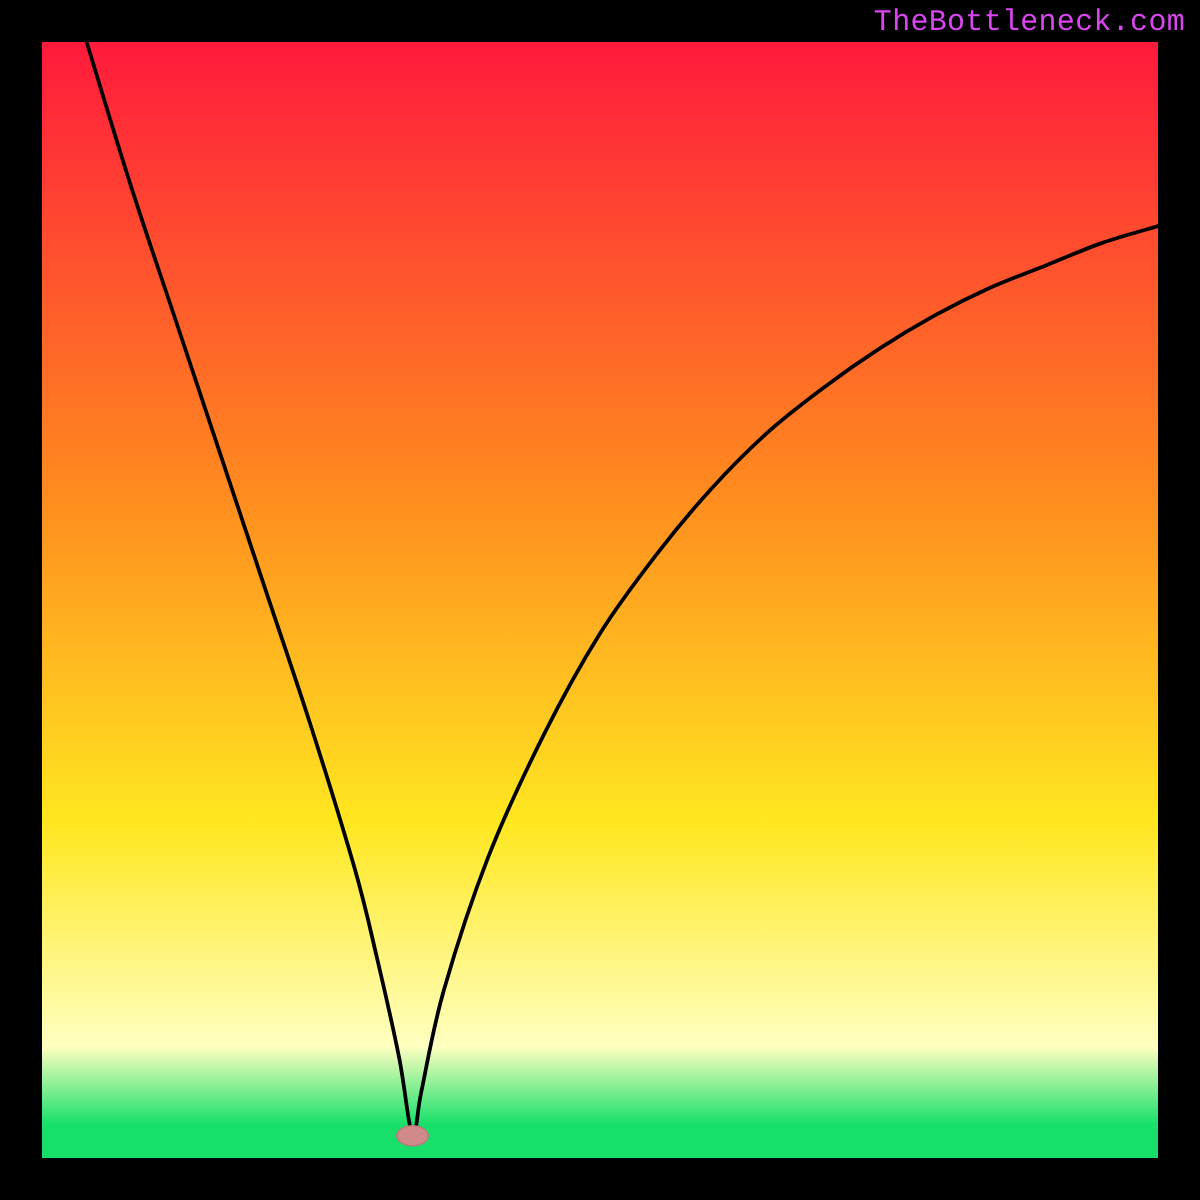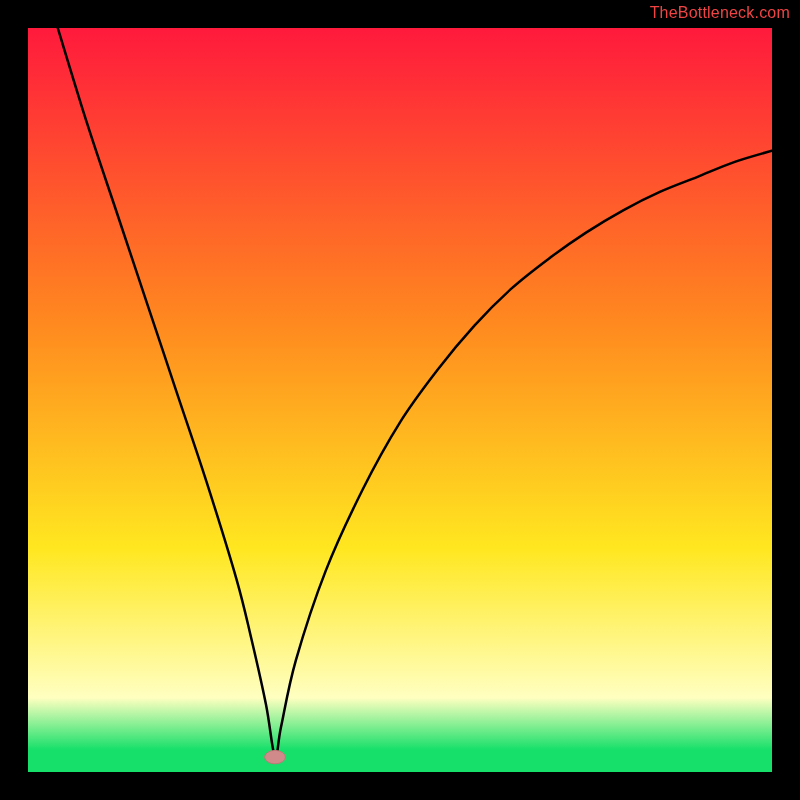--- a/index.html
+++ b/index.html
@@ -23,24 +23,25 @@
     top: 28px;
     left: 28px;
     width: 744px;
     height: 744px;
     overflow: hidden;
   }
   .watermark {
     position: absolute;
     top: 4px;
     right: 10px;
-    font-size: 16px;
+    font-size: 20px;
     font-weight: 400;
-    color: #ef4444;
+    color: #d946ef;
     letter-spacing: 0.2px;
+    font-family: Liberation Mono, monospace;
   }
 </style>
 </head>
 <body>
 
 <div class="frame">
 
   <div class="watermark">TheBottleneck.com</div>
 
   <div class="plot">

